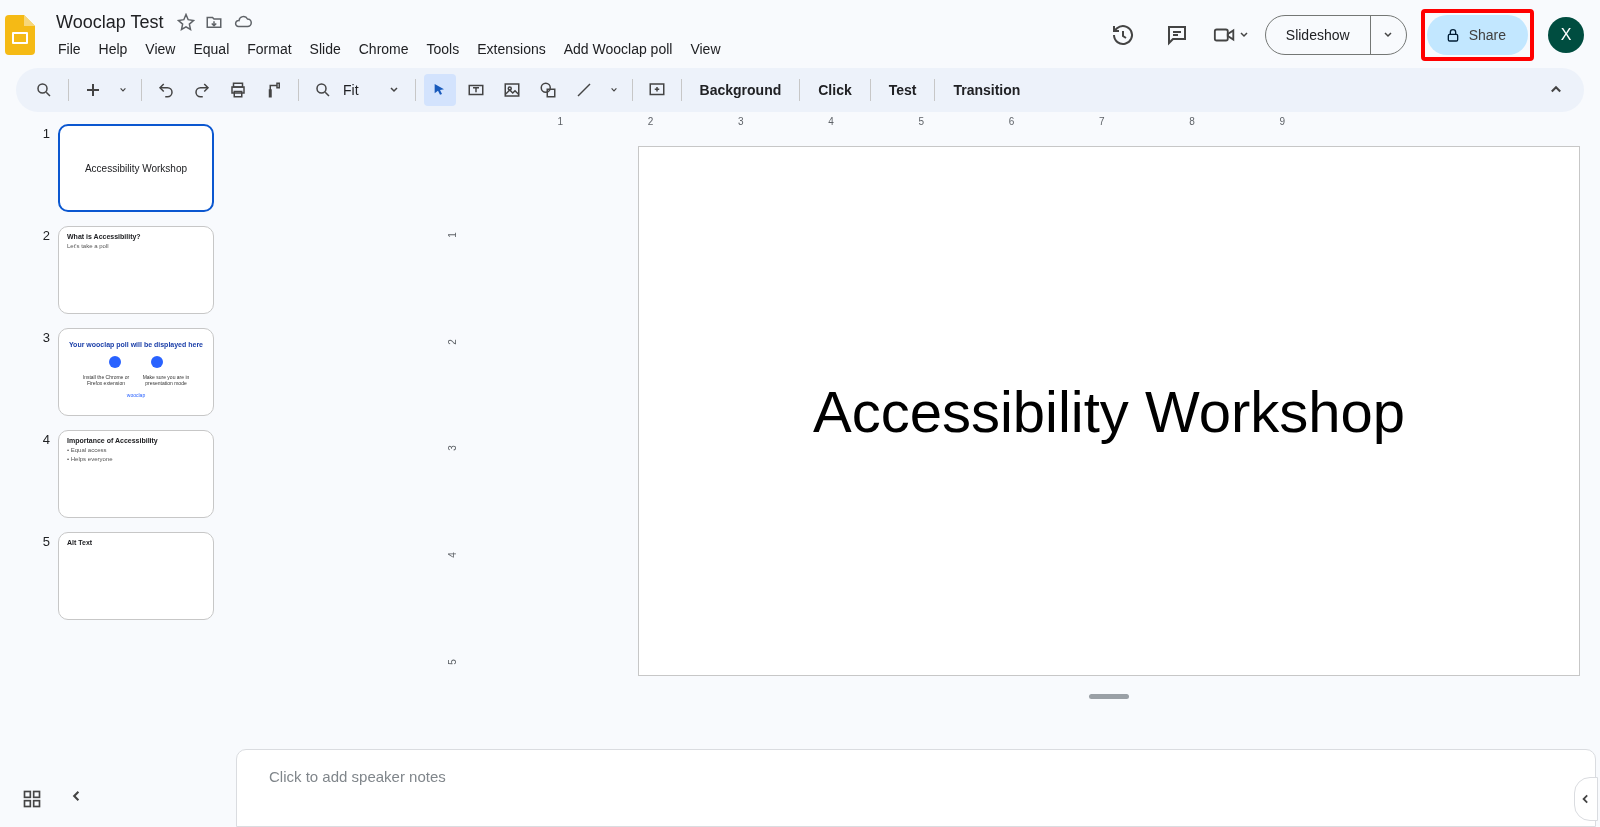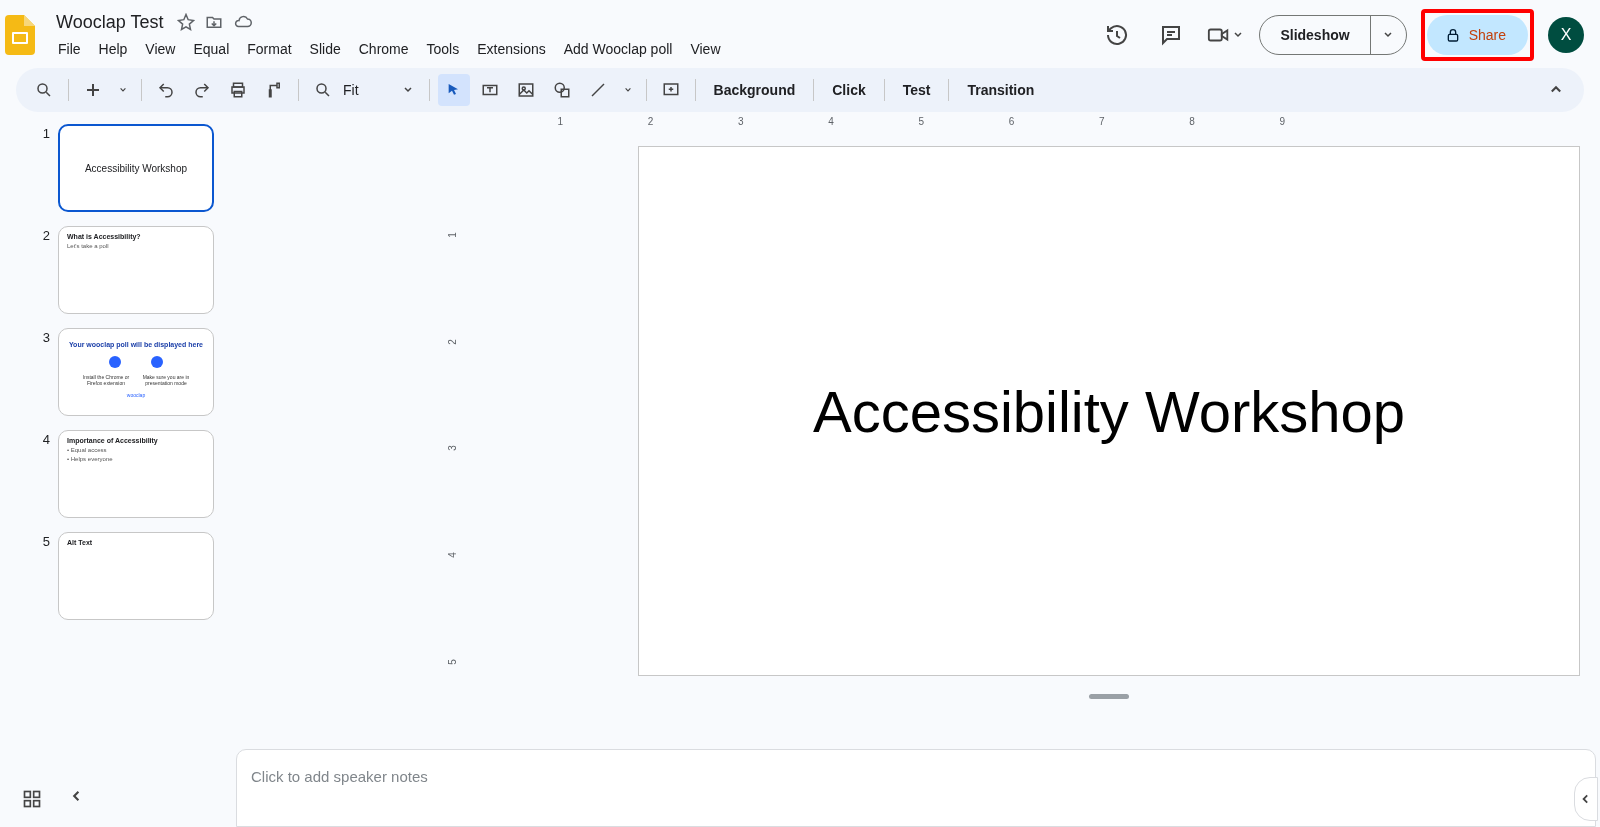--- a/index.html
+++ b/index.html
@@ -9,31 +9,31 @@
 .title-area { flex: 0 0 auto; }
 .doc-title-row { display: flex; align-items: center; gap: 10px; padding-left: 4px; }
 .doc-title { font-size: 18px; color: #202124; padding: 2px 4px; }
 .title-icons { display: flex; gap: 10px; color: #5f6368; }
 .menu-bar { display: flex; gap: 2px; padding-left: 2px; margin-top: 2px; }
 .menu-item { font-size: 14px; color: #202124; padding: 4px 8px; border-radius: 4px; cursor: pointer; }
 .header-spacer { flex: 1; }
 .header-right { display: flex; align-items: center; gap: 14px; }
 .hicon { width: 40px; height: 40px; display: flex; align-items: center; justify-content: center; border-radius: 50%; color: #444; cursor: pointer; }
 .slideshow-group { display: flex; align-items: center; border: 1px solid #747775; border-radius: 20px; height: 40px; overflow: hidden; }
-.slideshow-btn { padding: 0 20px; font-size: 14px; font-weight: 700; height: 100%; display: flex; align-items: center; cursor: pointer; }
+.slideshow-btn { padding: 0 20px; font-size: 14px; font-weight: 400; height: 100%; display: flex; align-items: center; cursor: pointer; }
 .slideshow-dd { width: 36px; height: 100%; display: flex; align-items: center; justify-content: center; border-left: 1px solid #747775; cursor: pointer; }
 .share-wrap { border: 4px solid #ff0000; border-radius: 4px; padding: 2px; }
-.share-btn { background: #c2e7ff; color: #c2410c; font-size: 14px; font-weight: 500; height: 40px; border-radius: 20px; padding: 0 22px 0 18px; display: flex; align-items: center; gap: 8px; cursor: pointer; }
+.share-btn { background: #c2e7ff; color: #404040; font-size: 14px; font-weight: 500; height: 40px; border-radius: 20px; padding: 0 22px 0 18px; display: flex; align-items: center; gap: 8px; cursor: pointer; }
 .avatar { width: 36px; height: 36px; border-radius: 50%; background: #004d40; color: #fff; display: flex; align-items: center; justify-content: center; font-size: 16px; font-weight: 500; cursor: pointer; }
 .toolbar { margin: 4px 16px 0 16px; background: #edf2fa; border-radius: 28px; height: 44px; display: flex; align-items: center; padding: 0 12px; gap: 4px; }
 .tbtn { height: 32px; min-width: 32px; padding: 0 6px; display: flex; align-items: center; justify-content: center; border-radius: 4px; color: #444; cursor: pointer; font-size: 14px; font-weight: bold; }
 .tbtn.text { font-size: 14px; color: #202124; padding: 0 10px; }
 .tbtn.active { background: #d3e3fd; }
 .tsep { width: 1px; height: 22px; background: #c7c7c7; margin: 0 4px; }
-.zoom-sel { display: flex; align-items: center; gap: 44px; padding-right: 8px; cursor: pointer; font-size: 14px; color: #202124; }
+.zoom-sel { display: flex; align-items: center; gap: 30px; padding-right: 8px; cursor: pointer; font-size: 14px; color: #202124; }
 .toolbar-spacer { flex: 1; }
 .main { display: flex; height: calc(100% - 64px - 48px); }
 .left-col { width: 34px; display: flex; flex-direction: column; align-items: center; padding-top: 8px; gap: 20px; color: #444; }
 .slidepanel { width: 200px; padding: 12px 6px 0 0; overflow-y: auto; }
 .slide-row { display: flex; gap: 8px; margin-bottom: 14px; align-items: flex-start; }
 .slide-num { width: 16px; text-align: right; font-size: 13px; color: #202124; padding-top: 2px; }
 .thumb { width: 156px; height: 88px; background: #fff; border: 1px solid #c7c7c7; border-radius: 10px; padding: 6px 8px; font-size: 8px; color: #202124; position: relative; overflow: hidden; }
 .thumb.selected { border: 2px solid #0b57d0; }
 .thumb.title-slide { display: flex; align-items: center; justify-content: center; font-size: 10px; font-weight: 400; }
 .thumb .th-title { font-size: 7px; font-weight: 600; margin-bottom: 3px; }
@@ -41,21 +41,21 @@
 .thumb .th-bullets { font-size: 6px; color: #555; margin-top: 3px; }
 .thumb3-title { font-size: 7px; font-weight: 700; color: #1a3ea8; text-align: center; margin-top: 6px; }
 .thumb3-row { display: flex; justify-content: center; gap: 30px; margin-top: 8px; }
 .thumb3-dot { width: 12px; height: 12px; border-radius: 50%; background: #2962ff; }
 .thumb3-txt { font-size: 5px; text-align: center; color: #333; margin-top: 6px; }
 .thumb3-foot { font-size: 5px; text-align: center; color: #2962ff; margin-top: 6px; }
 .canvas-area { flex: 1; position: relative; overflow: hidden; }
 .slide-canvas { position: absolute; top: 34px; left: 404px; width: 942px; height: 530px; background: #fff; border: 1px solid #c7c7c7; display: flex; align-items: center; justify-content: center; }
 .slide-title-text { font-size: 58px; font-weight: 400; color: #000; font-family: Arial, sans-serif; }
 .drag-handle { position: absolute; left: 50%; transform: translateX(-50%); bottom: -24px; width: 40px; height: 5px; background: #9aa0a6; border-radius: 3px; cursor: ns-resize; }
-.notes { position: absolute; bottom: 0; left: 236px; right: 4px; height: 78px; background: #fff; border: 1px solid #dadce0; border-radius: 10px 10px 0 0; padding: 18px 14px; font-size: 15px; color: #80868b; }
+.notes { position: absolute; bottom: 0; left: 236px; right: 4px; height: 78px; background: #fff; border: 1px solid #dadce0; border-radius: 10px 10px 0 0; padding: 18px 32px; font-size: 15px; color: #80868b; }
 .bottom-left { position: absolute; bottom: 18px; left: 22px; display: flex; gap: 28px; color: #444; }
 .bottom-right { position: absolute; bottom: 6px; right: 2px; width: 24px; height: 44px; background: #fff; border: 1px solid #dadce0; border-radius: 16px 0 0 16px; display: flex; align-items: center; justify-content: center; color: #444; cursor: pointer; }
 svg { display: block; }
 .ruler-ticks { position:absolute; top:4px; left:236px; right:180px; height:14px; }
 .rt { position:absolute; top:0; font-size:10px; color:#5f6368; text-align:center; transform:translateX(-50%); }
 .vruler-ticks { position:absolute; top:22px; left:216px; bottom:100px; width:14px; }
 .vt { position:absolute; left:0; font-size:10px; color:#5f6368; transform: translateY(-50%) rotate(-90deg); }
 </style>
 </head>
 <body>

